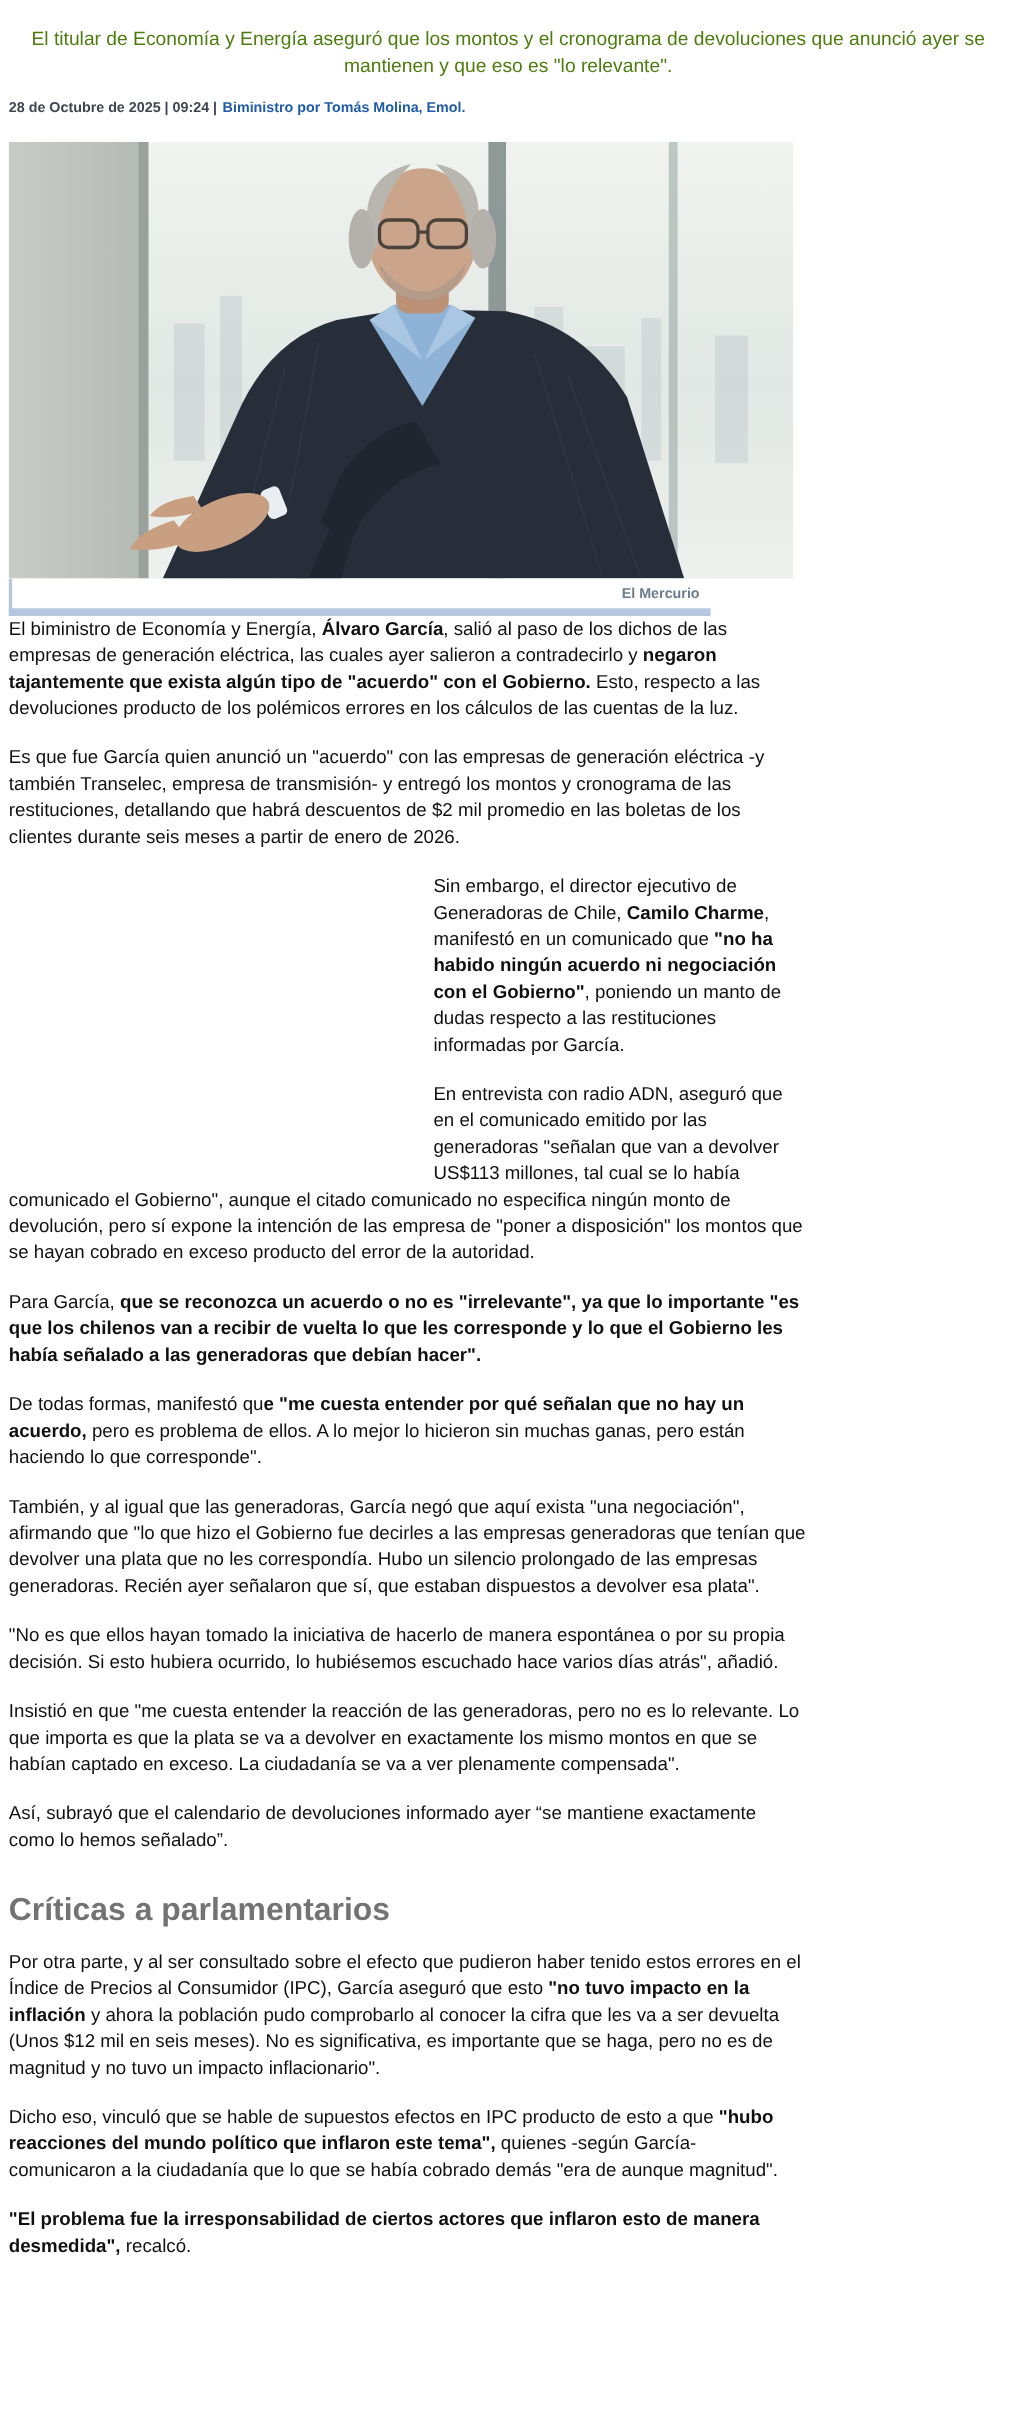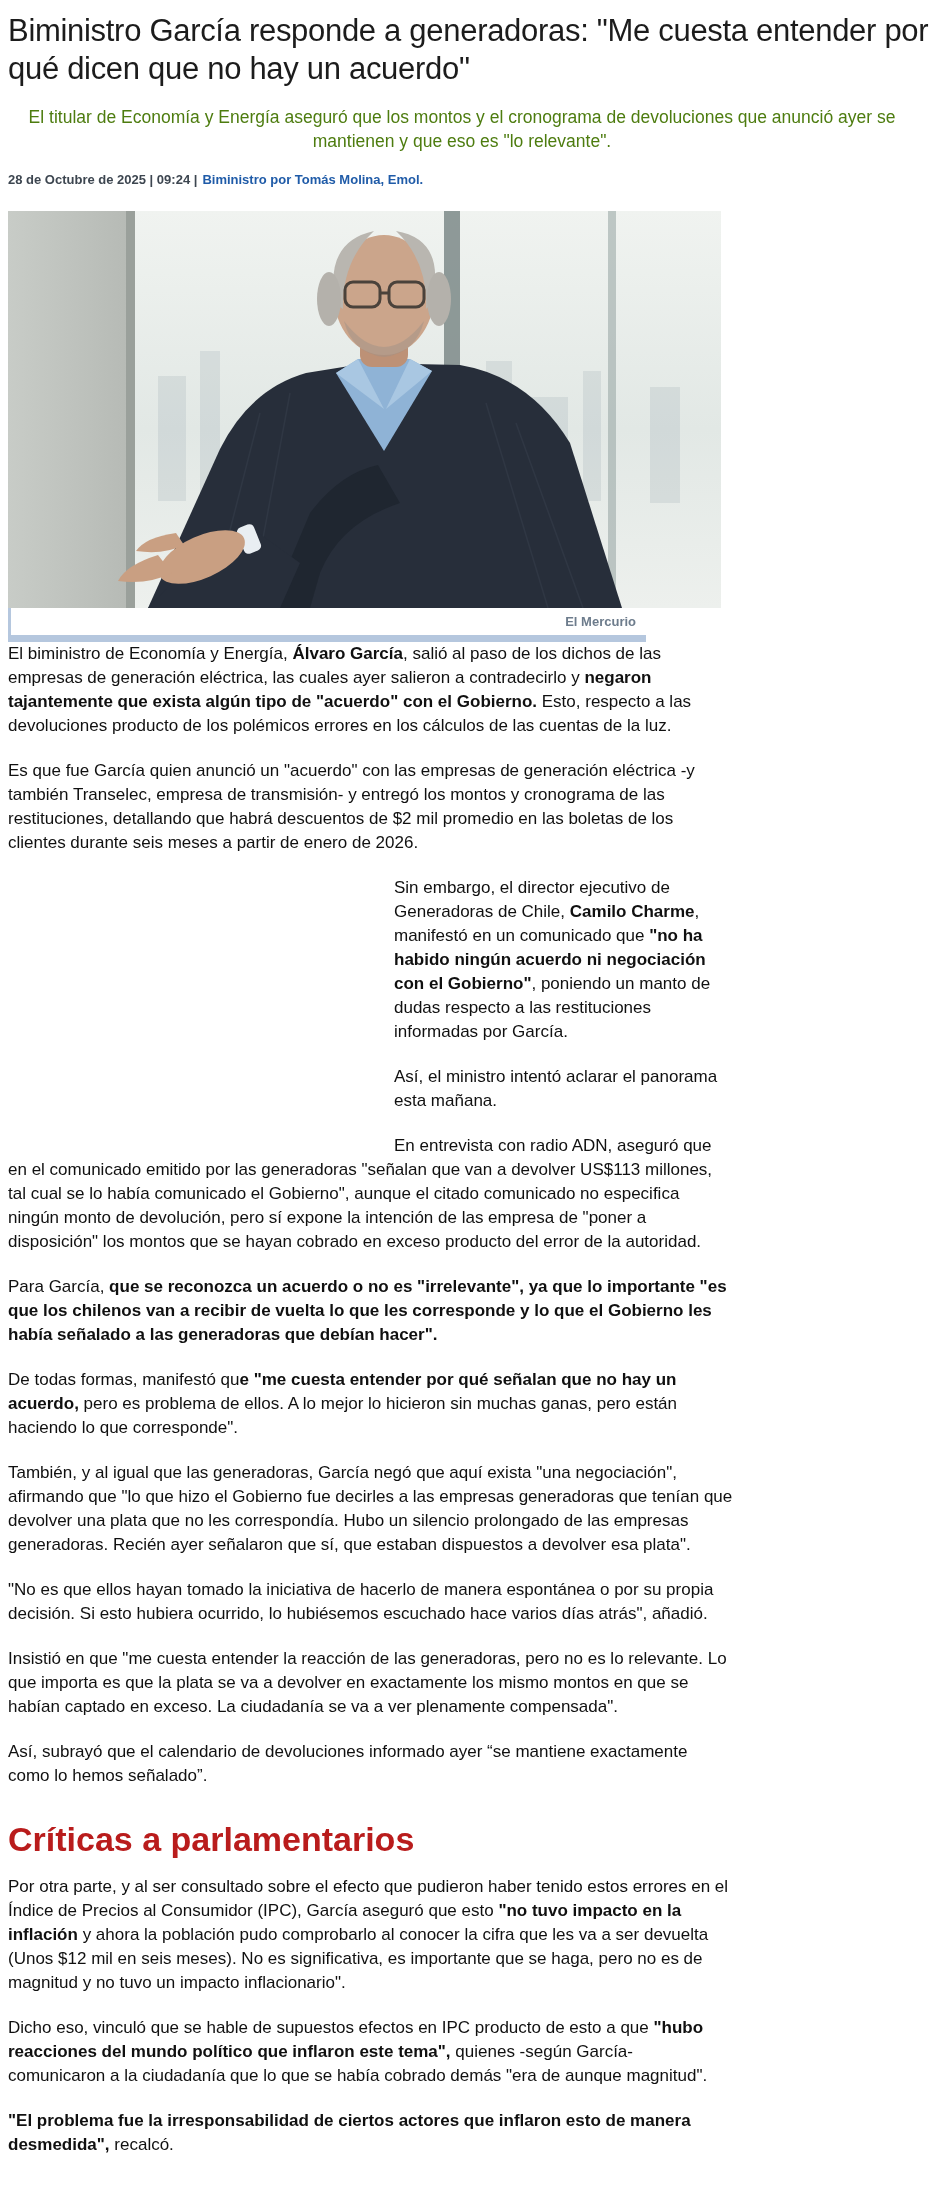--- a/index.html
+++ b/index.html
@@ -17,28 +17,27 @@
   .photo svg{display:block;width:713px;height:397px;}
   .photo-caption{height:27px;border-left:3px solid #b5c7de;border-bottom:7px solid #b5c7de;
     display:flex;align-items:center;justify-content:flex-end;padding-right:10px;
     color:#6d7c8c;font-size:13px;font-weight:bold;background:#ffffff;}
 
   .article-body{max-width:725px;font-size:17px;line-height:24px;color:#101010;}
   .para{margin:21px 0 0;}
   .para:first-child{margin-top:0;}
   .para strong{font-weight:bold;}
   .float-gap{float:left;width:386px;height:290px;}
-  .section-heading{color:#b91c1c;font-size:34px;line-height:30px;font-weight:bold;margin:36px 0 0;}
+  .section-heading{color:#737373;font-size:29px;line-height:30px;font-weight:bold;margin:36px 0 0;}
 </style>
 </head>
 <body>
 
 <div class="page">
 
-  <h1 class="headline">Biministro García responde a generadoras: "Me cuesta entender por qué dicen que no hay un acuerdo"</h1>
 
   <p class="subtitle">El titular de Economía y Energía aseguró que los montos y el cronograma de devoluciones que anunció ayer se mantienen y que eso es "lo relevante".</p>
 
   <div class="dateline">
     <span>28 de Octubre de 2025 | 09:24 |</span><a class="byline">Biministro por Tomás Molina, Emol.</a>
   </div>
 
   <figure class="photo-figure">
     <div class="photo">
 
@@ -105,21 +104,20 @@
     <figcaption class="photo-caption">
       <span>El Mercurio</span>
     </figcaption>
   </figure>
 
   <div class="article-body">
       <p class="para"><span>El biministro de Economía y Energía, </span><strong>Álvaro García</strong><span>, salió al paso de los dichos de las empresas de generación eléctrica, las cuales ayer salieron a contradecirlo y </span><strong>negaron tajantemente que exista algún tipo de "acuerdo" con el Gobierno.</strong><span> Esto, respecto a las devoluciones producto de los polémicos errores en los cálculos de las cuentas de la luz.</span></p>
       <p class="para"><span>Es que fue García quien anunció un "acuerdo" con las empresas de generación eléctrica -y también Transelec, empresa de transmisión- y entregó los montos y cronograma de las restituciones, detallando que habrá descuentos de $2 mil promedio en las boletas de los clientes durante seis meses a partir de enero de 2026.</span></p>
       <div class="float-gap"></div>
       <p class="para"><span>Sin embargo, el director ejecutivo de Generadoras de Chile, </span><strong>Camilo Charme</strong><span>, manifestó en un comunicado que </span><strong>"no ha habido ningún acuerdo ni negociación con el Gobierno"</strong><span>, poniendo un manto de dudas respecto a las restituciones informadas por García.</span></p>
-      <p class="para"><span>Así, el ministro intentó aclarar el panorama esta mañana.</span></p>
       <p class="para"><span>En entrevista con radio ADN, aseguró que en el comunicado emitido por las generadoras "señalan que van a devolver US$113 millones, tal cual se lo había comunicado el Gobierno", aunque el citado comunicado no especifica ningún monto de devolución, pero sí expone la intención de las empresa de "poner a disposición" los montos que se hayan cobrado en exceso producto del error de la autoridad.</span></p>
       <p class="para"><span>Para García, </span><strong>que se reconozca un acuerdo o no es "irrelevante", ya que lo importante "es que los chilenos van a recibir de vuelta lo que les corresponde y lo que el Gobierno les había señalado a las generadoras que debían hacer".</strong></p>
       <p class="para"><span>De todas formas, manifestó qu</span><strong>e "me cuesta entender por qué señalan que no hay un acuerdo,</strong><span> pero es problema de ellos. A lo mejor lo hicieron sin muchas ganas, pero están haciendo lo que corresponde".</span></p>
       <p class="para"><span>También, y al igual que las generadoras, García negó que aquí exista "una negociación", afirmando que "lo que hizo el Gobierno fue decirles a las empresas generadoras que tenían que devolver una plata que no les correspondía. Hubo un silencio prolongado de las empresas generadoras. Recién ayer señalaron que sí, que estaban dispuestos a devolver esa plata".</span></p>
       <p class="para"><span>"No es que ellos hayan tomado la iniciativa de hacerlo de manera espontánea o por su propia decisión. Si esto hubiera ocurrido, lo hubiésemos escuchado hace varios días atrás", añadió.</span></p>
       <p class="para"><span>Insistió en que "me cuesta entender la reacción de las generadoras, pero no es lo relevante. Lo que importa es que la plata se va a devolver en exactamente los mismo montos en que se habían captado en exceso. La ciudadanía se va a ver plenamente compensada".</span></p>
       <p class="para"><span>Así, subrayó que el calendario de devoluciones informado ayer “se mantiene exactamente como lo hemos señalado”.</span></p>
       <h2 class="section-heading">Críticas a parlamentarios</h2>
       <p class="para"><span>Por otra parte, y al ser consultado sobre el efecto que pudieron haber tenido estos errores en el Índice de Precios al Consumidor (IPC), García aseguró que esto </span><strong>"no tuvo impacto en la inflación</strong><span> y ahora la población pudo comprobarlo al conocer la cifra que les va a ser devuelta (Unos $12 mil en seis meses). No es significativa, es importante que se haga, pero no es de magnitud y no tuvo un impacto inflacionario".</span></p>
       <p class="para"><span>Dicho eso, vinculó que se hable de supuestos efectos en IPC producto de esto a que </span><strong>"hubo reacciones del mundo político que inflaron este tema",</strong><span> quienes -según García- comunicaron a la ciudadanía que lo que se había cobrado demás "era de aunque magnitud".</span></p>

